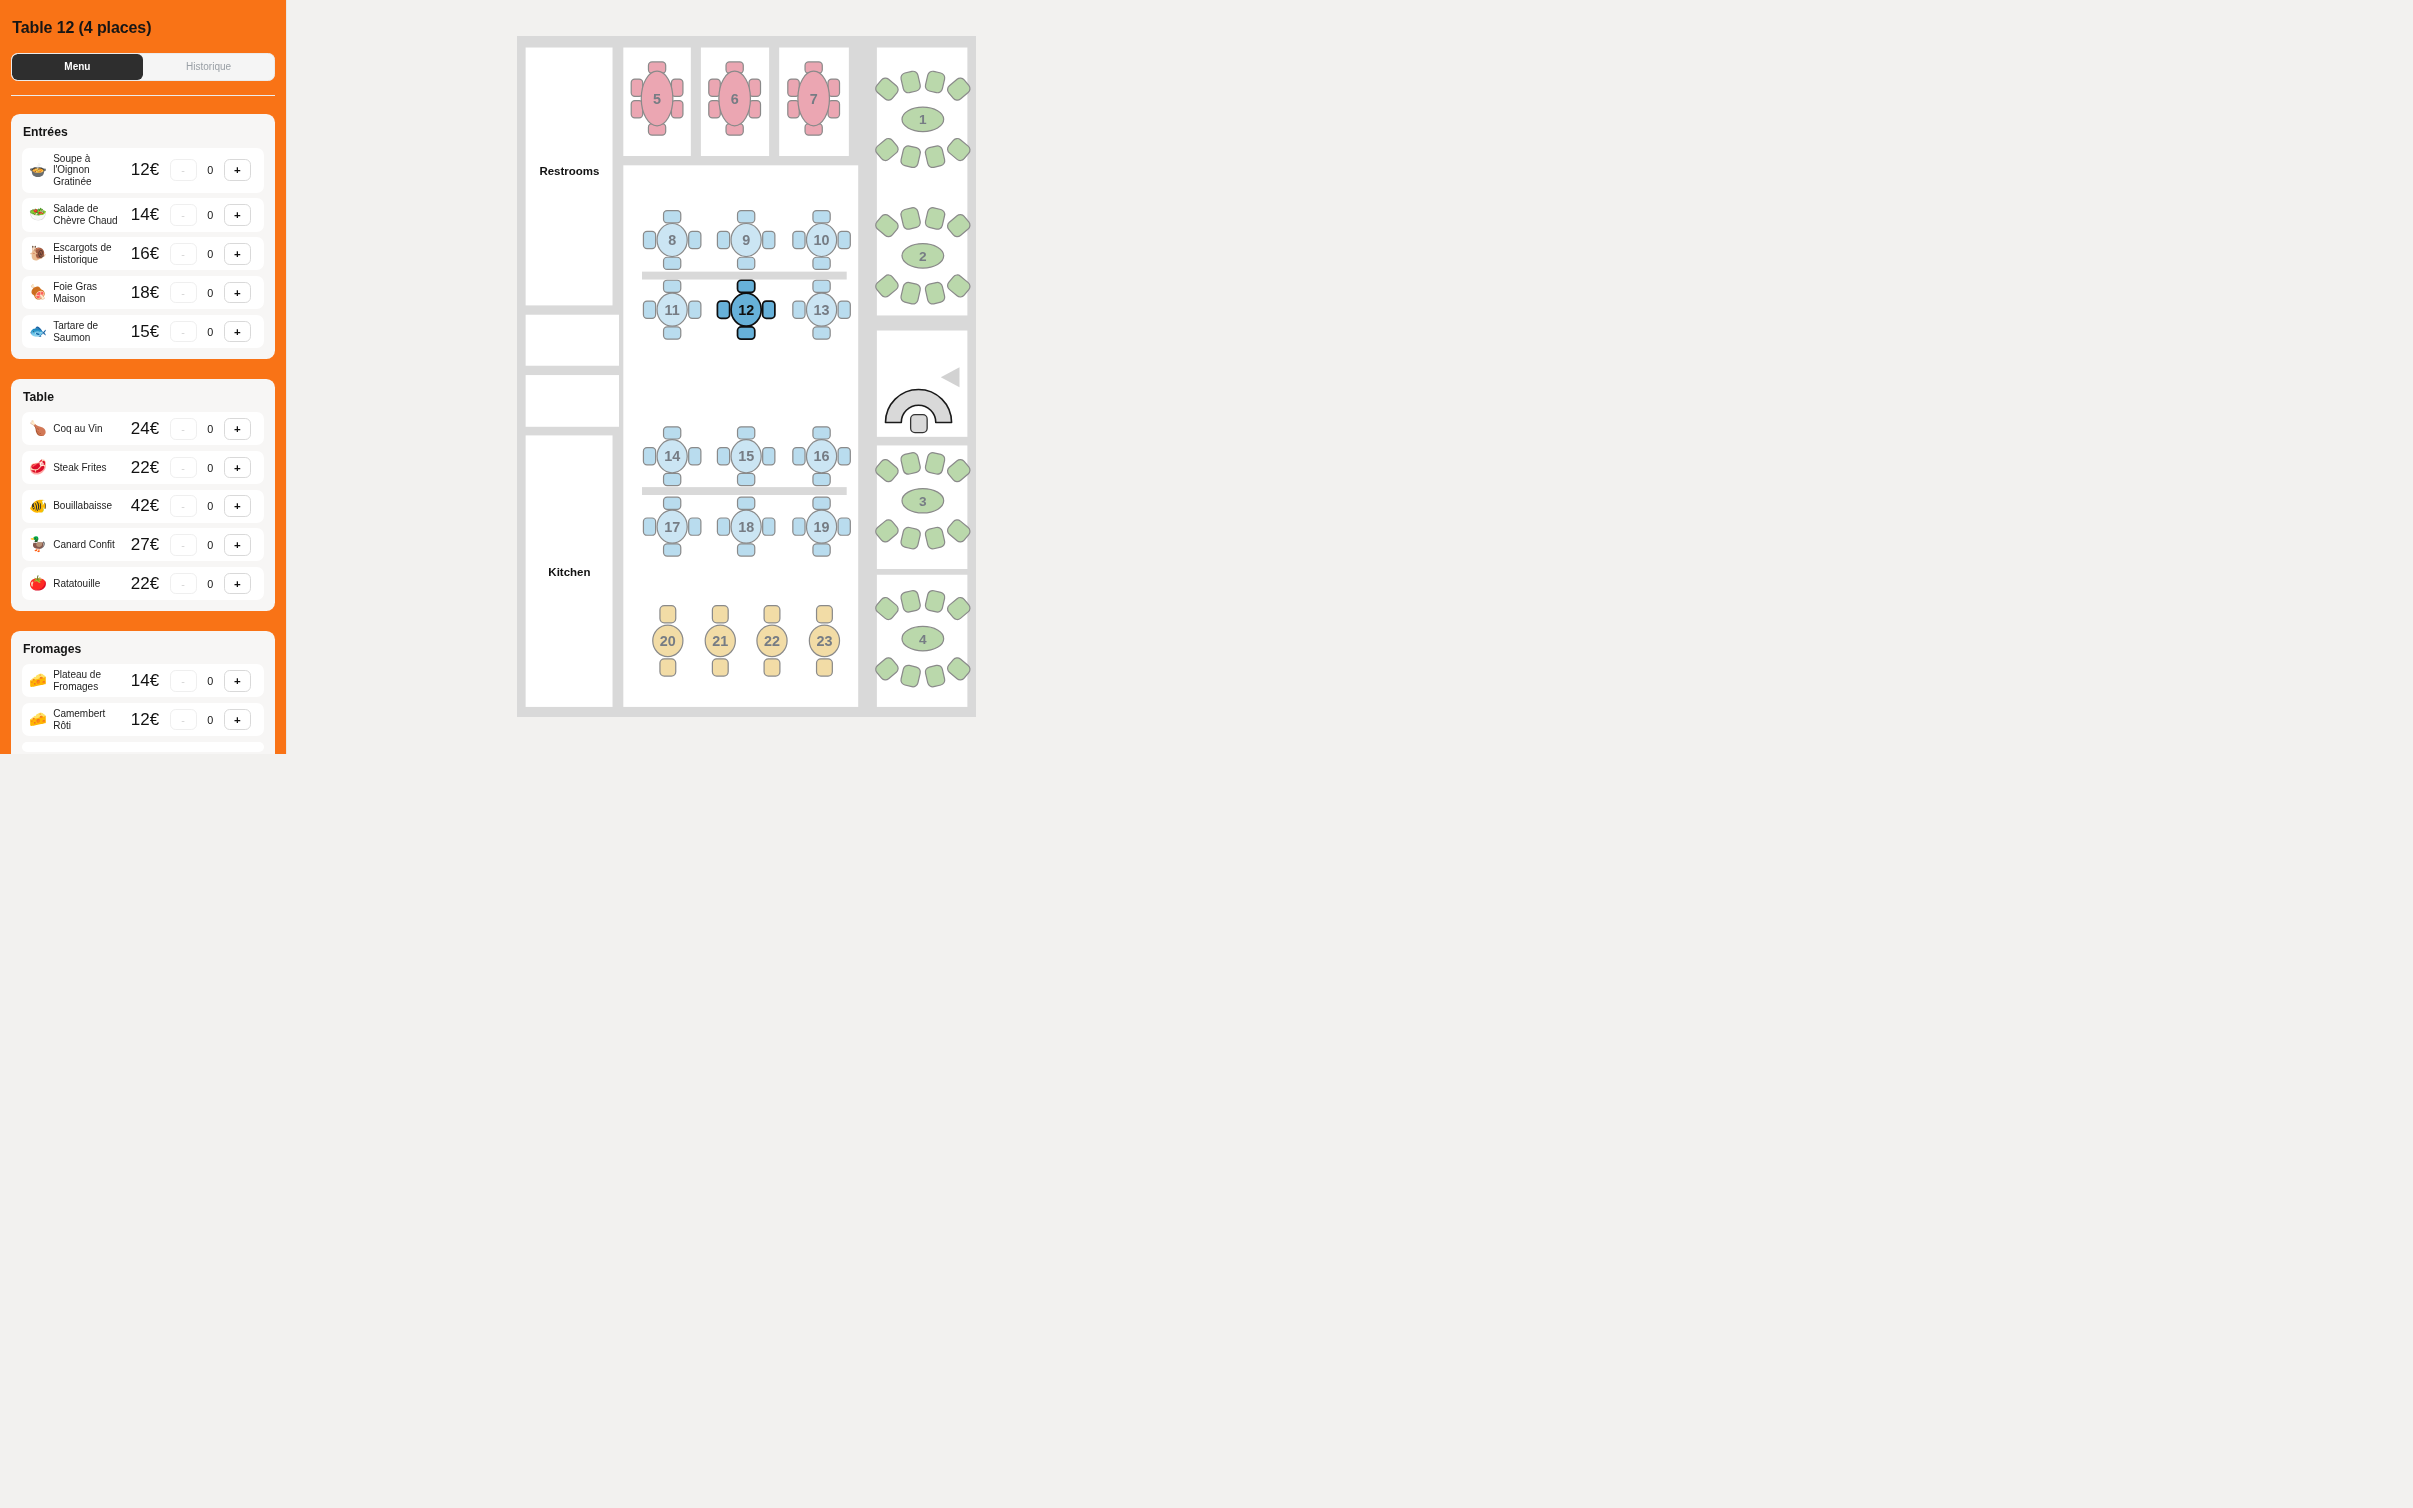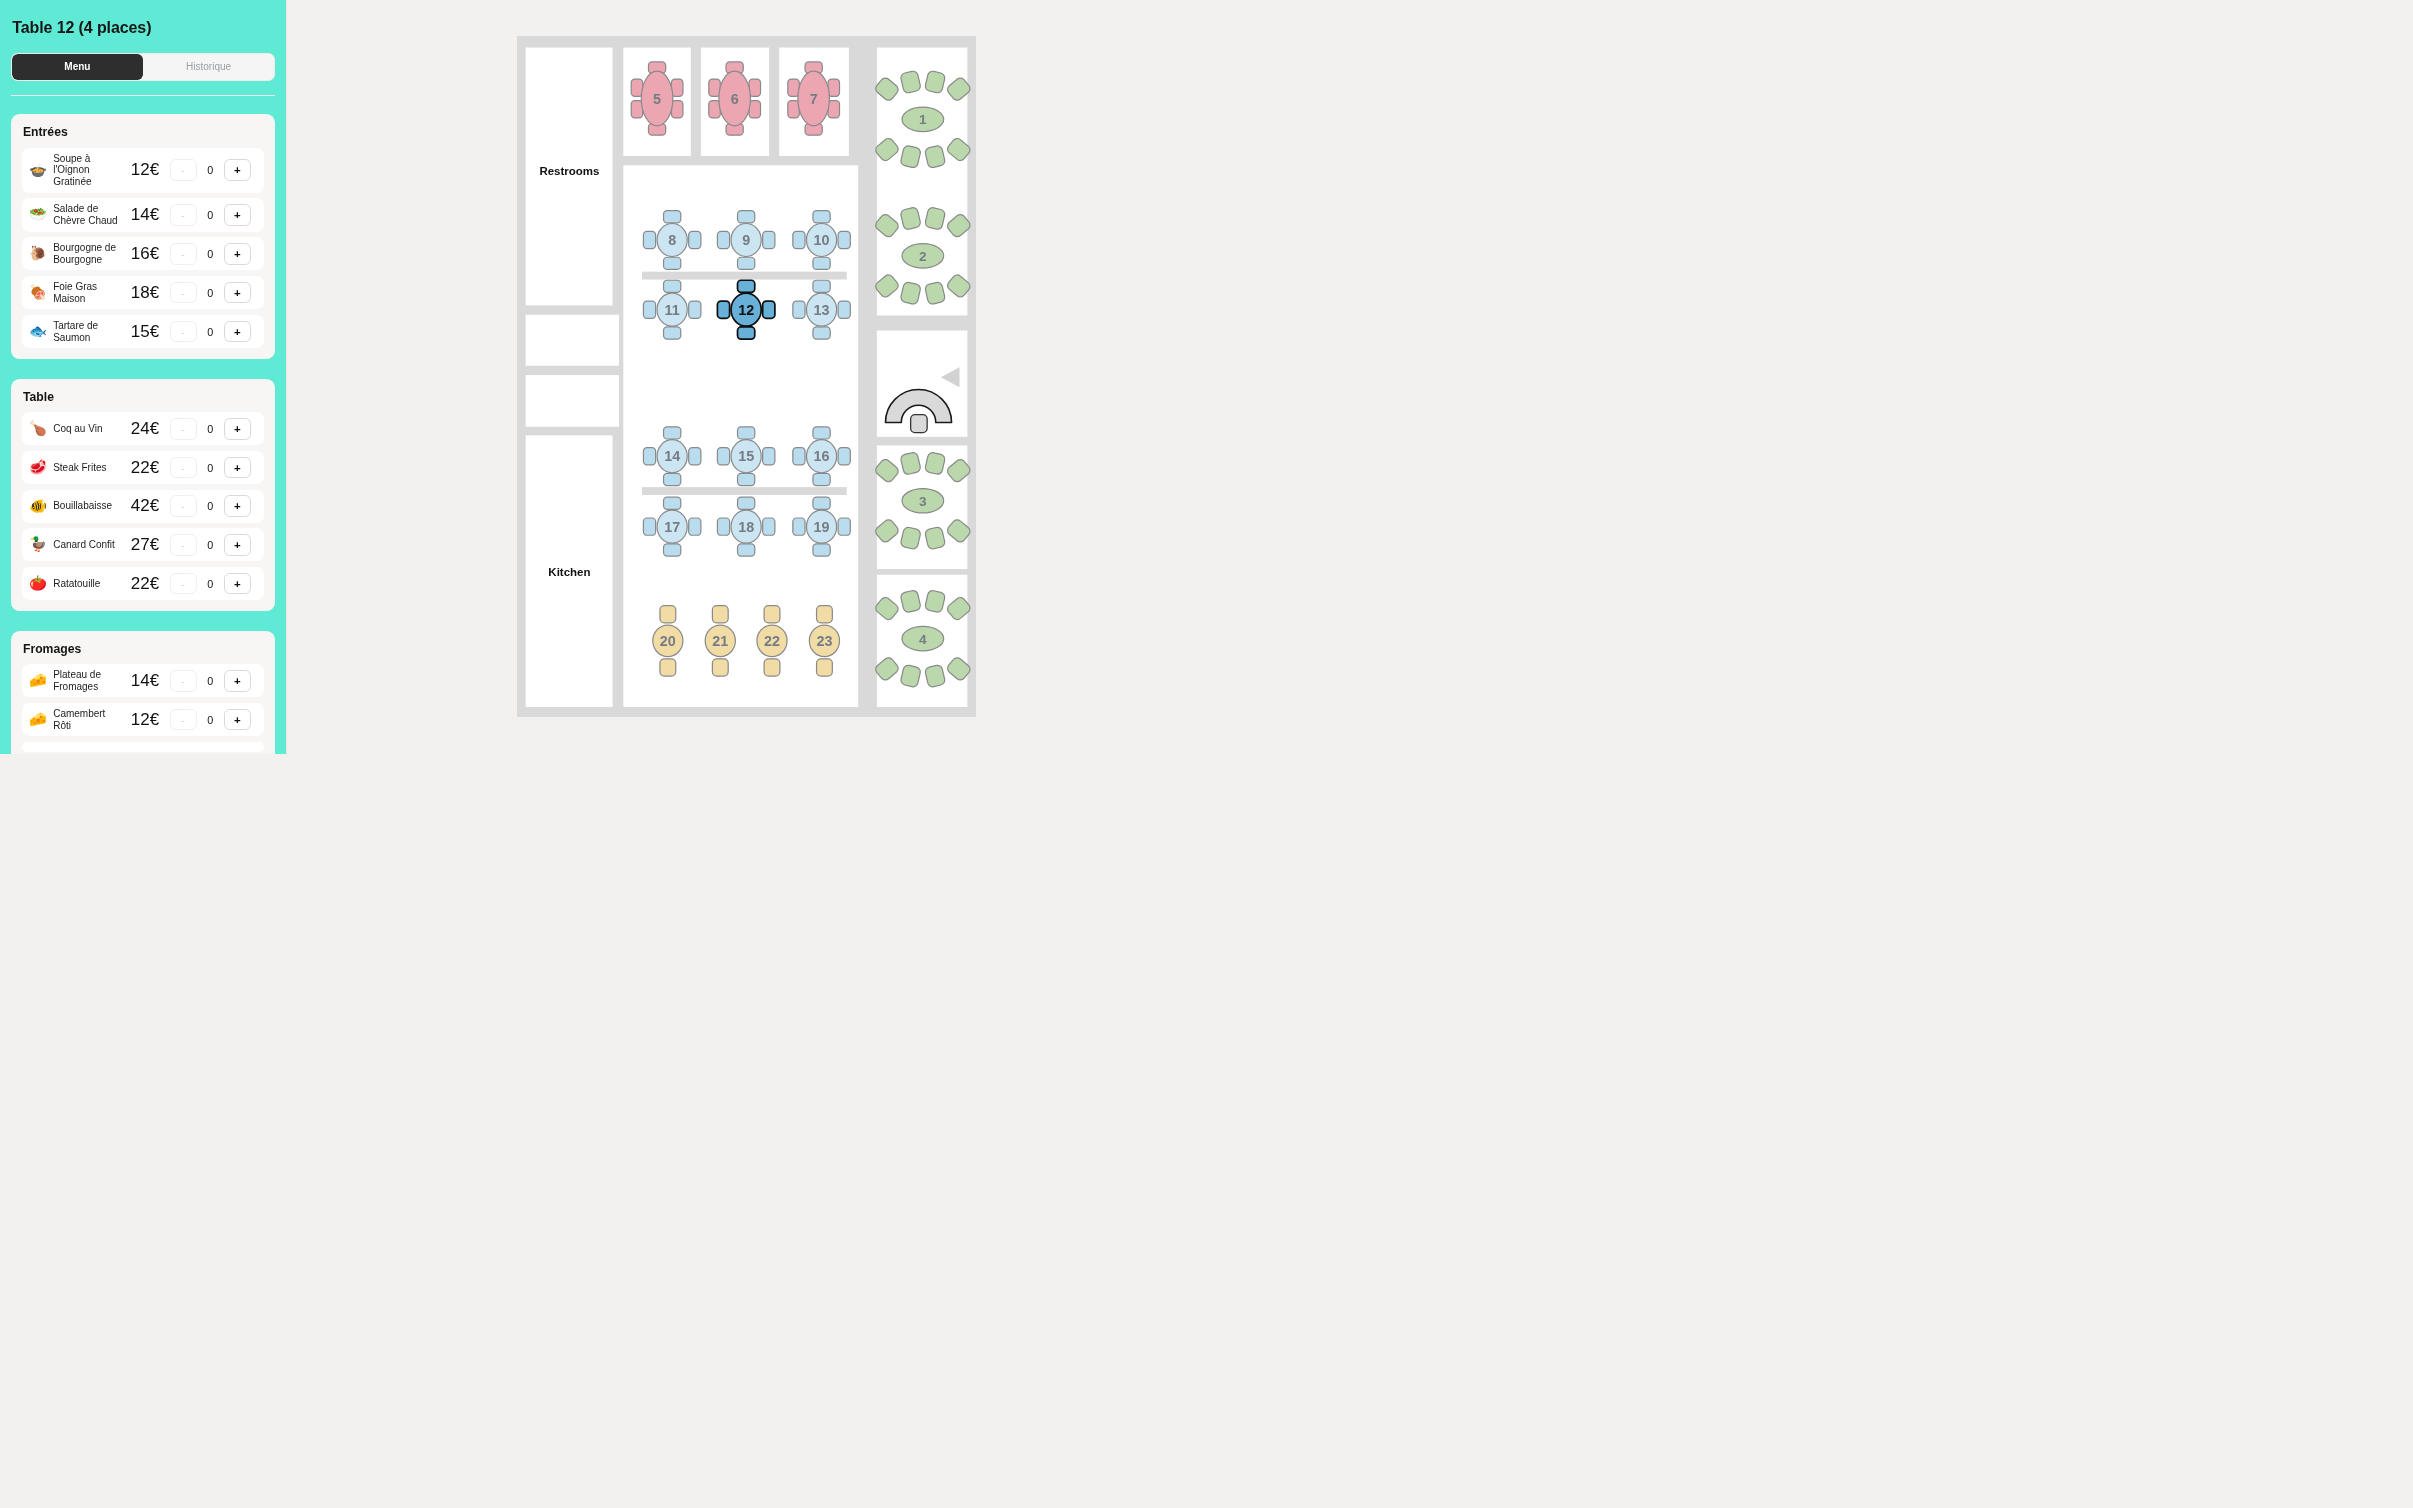--- a/index.html
+++ b/index.html
@@ -6,21 +6,21 @@
   html,body { margin:0; padding:0; }
   body {
     width:1207px; height:754px; overflow:hidden; position:relative;
     background:#f2f1ef;
     font-family:"Liberation Sans", sans-serif;
     -webkit-font-smoothing:antialiased;
   }
   
   .sidebar {
     position:absolute; left:0; top:0; width:287px; height:754px;
-    background:#5eead4; border-right:0.7px solid #e8e6e3;
+    background:#f97316; border-right:0.7px solid #e8e6e3;
     padding:18.7px 10.8px 0 10.8px;
   }
   .page-title { font-size:16px; font-weight:700; color:#161616; margin:0 0 16px 1.4px; letter-spacing:-0.1px; }
   .tabs {
     display:flex; height:28px; background:#f5f5f5; border:0.7px solid #ebebeb;
     border-radius:6.5px; overflow:hidden; margin-bottom:14.4px;
   }
   .tab {
     flex:1; display:flex; align-items:center; justify-content:center;
     font-size:10px; color:#9aa0a6; background:transparent; border:none; cursor:pointer;
@@ -80,21 +80,21 @@
         <div class="item">
           <span class="emoji">🥗</span>
           <span class="iname">Salade de Chèvre Chaud</span>
           <span class="price">14€</span>
           <button class="btn minus">-</button>
           <span class="count">0</span>
           <button class="btn plus">+</button>
         </div>
         <div class="item">
           <span class="emoji">🐌</span>
-          <span class="iname">Bourgogne de Bourgogne</span>
+          <span class="iname">Escargots de Historique</span>
           <span class="price">16€</span>
           <button class="btn minus">-</button>
           <span class="count">0</span>
           <button class="btn plus">+</button>
         </div>
         <div class="item">
           <span class="emoji">🍖</span>
           <span class="iname">Foie Gras Maison</span>
           <span class="price">18€</span>
           <button class="btn minus">-</button>

